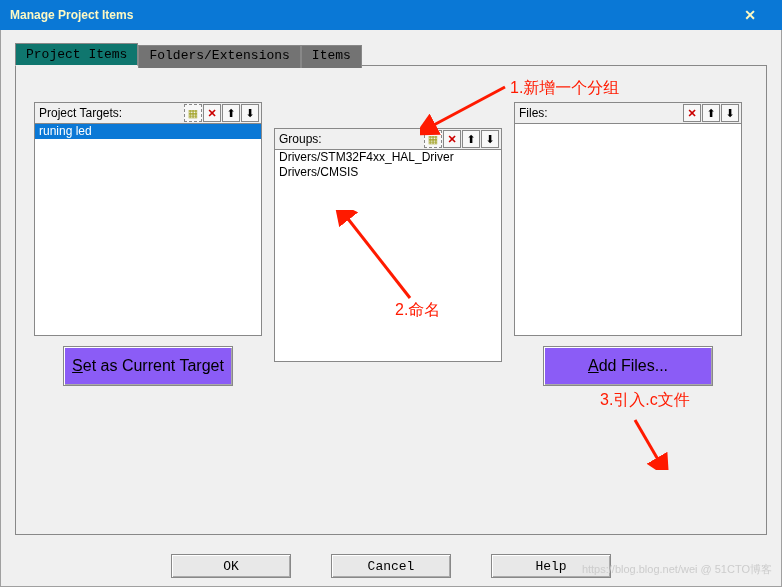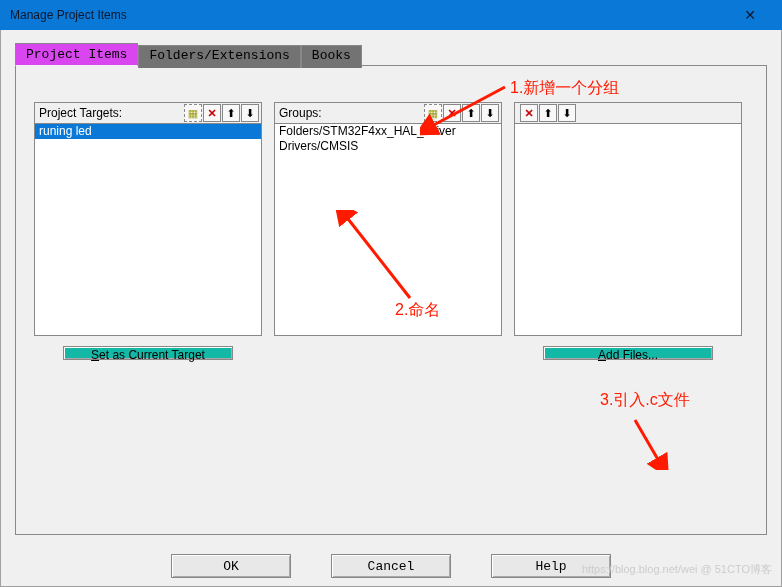--- a/index.html
+++ b/index.html
@@ -8,26 +8,27 @@
   font-family: "Microsoft Sans Serif", Tahoma, sans-serif;
   font-size: 12px;
   background: #fff;
   width: 782px;
   height: 587px;
   overflow: hidden;
   position: relative;
 }
 .titlebar {
   background: #0a78d6;
-  color: #0f172a;
+  color: #fef9c3;
   height: 30px;
   display: flex;
   align-items: center;
   padding: 0 10px;
   font-size: 12px;
+  font-weight: bold;
 }
 .titlebar-text { flex: 1; }
 .close-x {
   width: 44px;
   height: 30px;
   display: flex;
   align-items: center;
   justify-content: center;
   font-size: 14px;
   cursor: pointer;
@@ -52,21 +53,21 @@
   border: 1px solid #888;
   border-bottom: none;
   background: #f0f0f0;
   margin-right: 0px;
   font-family: "Courier New", monospace;
   font-size: 13px;
   cursor: pointer;
   position: relative;
 }
 .tab.active {
-  background: #d946ef;
+  background: #0f766e;
   border-bottom: 1px solid #f0f0f0;
   z-index: 3;
   top: 0;
 }
 .tab:not(.active) {
   background: #737373;
   top: 2px;
   padding-top: 2px;
   padding-bottom: 2px;
 }
@@ -80,21 +81,21 @@
 .columns {
   display: flex;
   gap: 12px;
 }
 .col {
   display: flex;
   flex-direction: column;
   border-radius: 17px;
 }
 .col1 { width: 228px; }
-.col2 { width: 228px; }
+.col2 { width: 228px; margin-top: 26px; }
 .col3 { width: 228px; }
 .col-header {
   display: flex;
   align-items: center;
   border: 1px solid #888;
   background: #f0f0f0;
   height: 22px;
   padding: 0 2px 0 4px;
 }
 .col-header-label { flex: 1; font-family: "Microsoft Sans Serif", Tahoma, sans-serif; }
@@ -136,27 +137,27 @@
 .edit-item input {
   width: 100%;
   font-family: "Microsoft Sans Serif", Tahoma, sans-serif;
   font-size: 12px;
   border: 1px solid #000;
   padding: 0px 2px;
   height: 16px;
 }
 .btn-wide {
   margin-top: 10px;
-  height: 14px;
-  border: 1px solid #888;
-  background: #14b8a6;
+  height: 40px;
+  border: 1px solid #888;
+  background: #8b5cf6;
   box-shadow: inset 1px 1px 0 #fff, inset -1px -1px 0 #aaa;
   cursor: pointer;
   font-family: "Microsoft Sans Serif", Tahoma, sans-serif;
-  font-size: 12px;
+  font-size: 16px;
   width: 170px;
   align-self: center;
 }
 .btn-wide .u { text-decoration: underline; }
 .bottom-btns {
   position: absolute;
   left: 0; right: 0; bottom: 8px;
   display: flex;
   justify-content: center;
   gap: 40px;
@@ -197,21 +198,21 @@
 <div class="titlebar">
   <span class="titlebar-text">Manage Project Items</span>
   <span class="close-x">✕</span>
 </div>
 
 <div class="client">
 
   <div class="tabs">
     <div class="tab active"><span>Project Items</span></div>
     <div class="tab"><span>Folders/Extensions</span></div>
-    <div class="tab"><span>Books</span></div>
+    <div class="tab"><span>Items</span></div>
   </div>
 
   <div class="tab-panel">
     <div class="columns">
 
       <div class="col col1">
         <div class="col-header">
           <span class="col-header-label">Project Targets:</span>
           <span class="tb-btn new">▦</span>
           <span class="tb-btn del">✕</span>
@@ -226,27 +227,28 @@
 
       <div class="col col2">
         <div class="col-header">
           <span class="col-header-label">Groups:</span>
           <span class="tb-btn new">▦</span>
           <span class="tb-btn del">✕</span>
           <span class="tb-btn">⬆</span>
           <span class="tb-btn">⬇</span>
         </div>
         <div class="listbox">
-          <div class="list-item"><span>Folders/STM32F4xx_HAL_Driver</span></div>
+          <div class="list-item"><span>Drivers/STM32F4xx_HAL_Driver</span></div>
           <div class="list-item"><span>Drivers/CMSIS</span></div>
         </div>
       </div>
 
       <div class="col col3">
         <div class="col-header">
+          <span class="col-header-label">Files:</span>
           <span class="tb-btn del">✕</span>
           <span class="tb-btn">⬆</span>
           <span class="tb-btn">⬇</span>
         </div>
         <div class="listbox"></div>
         <button class="btn-wide"><span class="u">A</span><span>dd Files...</span></button>
       </div>
 
     </div>
   </div>

